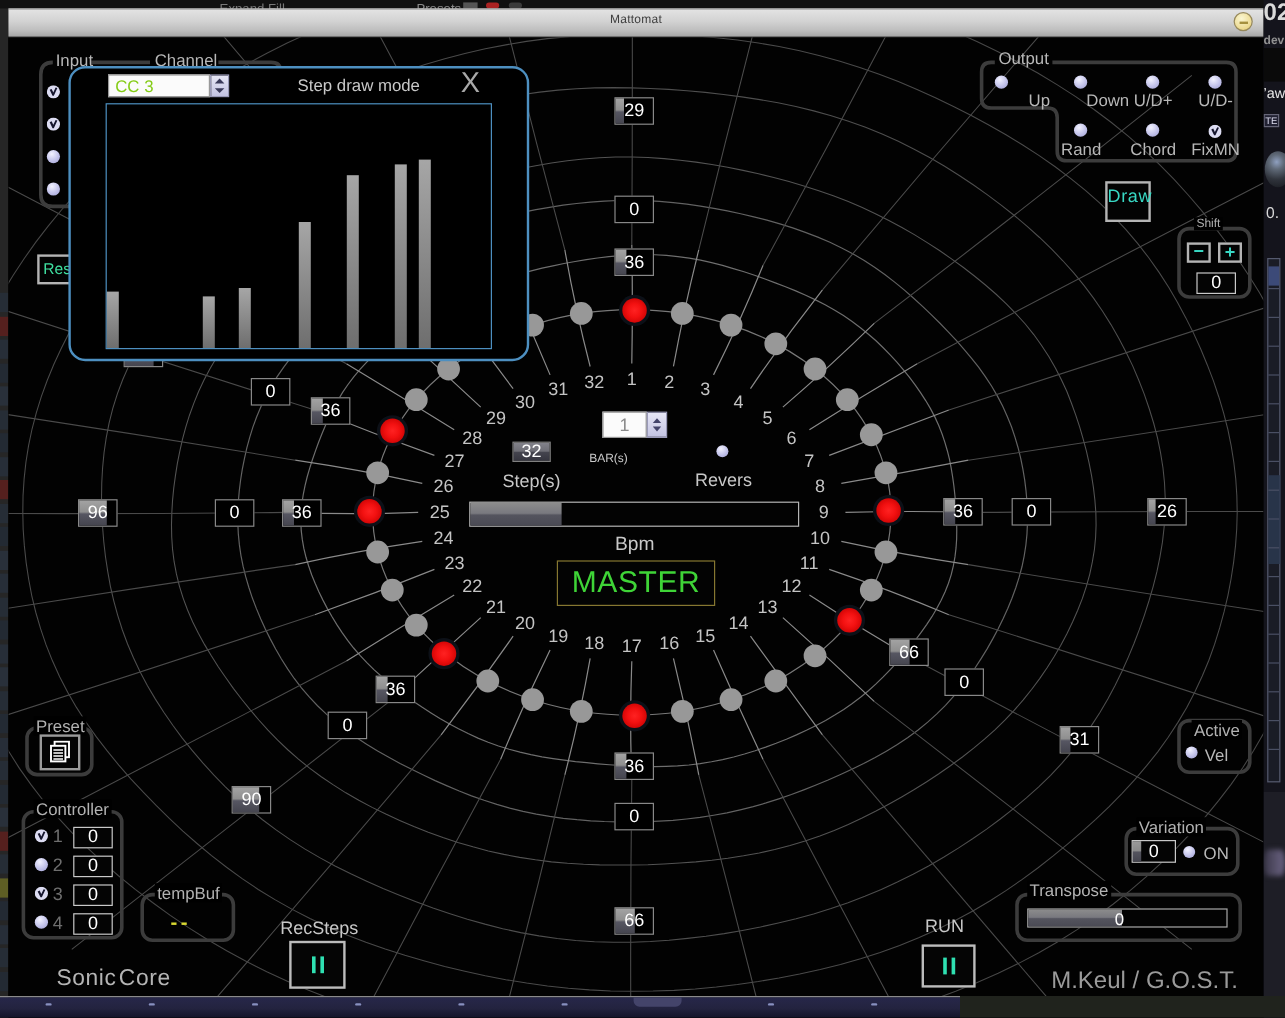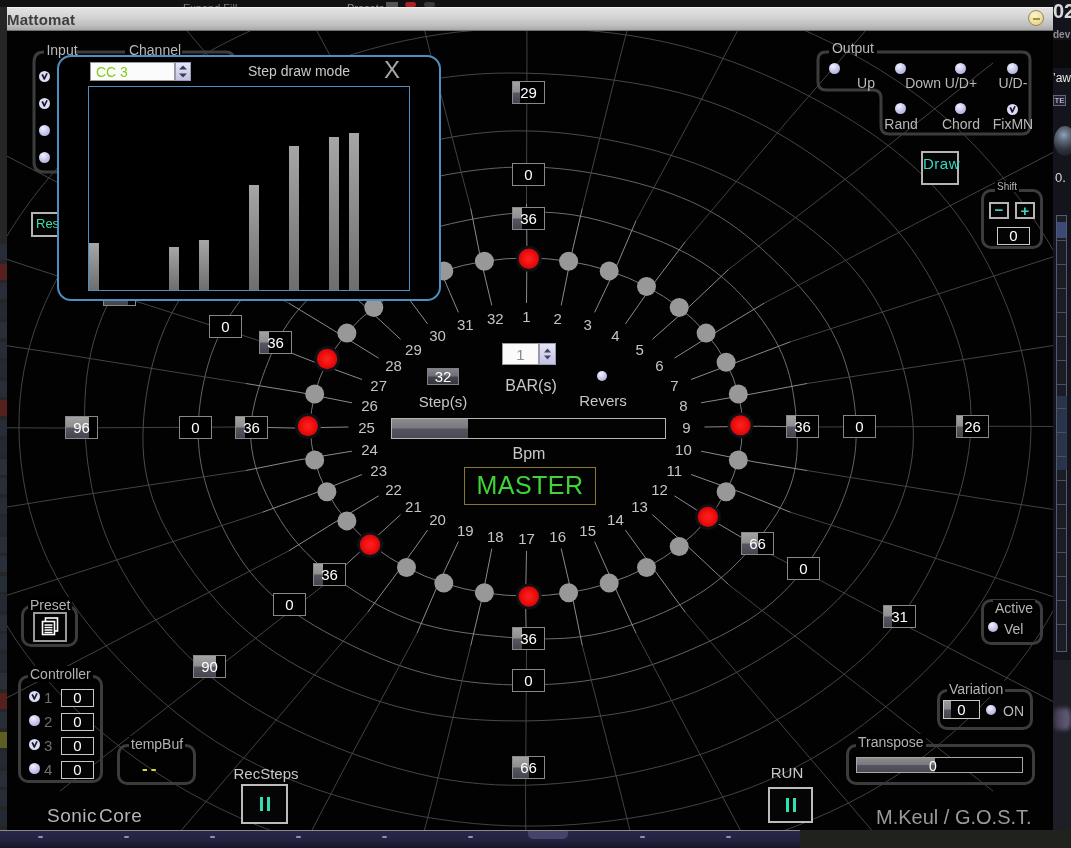--- a/index.html
+++ b/index.html
@@ -1,19 +1,19 @@
 <!DOCTYPE html>
 <html><head><meta charset="utf-8"><style>
 *{margin:0;padding:0;box-sizing:border-box}
 html,body{width:1071px;height:848px;background:#000;overflow:hidden;font-family:"Liberation Sans",sans-serif}
 .abs{position:absolute}
 #frame-top{position:absolute;left:0;top:0;width:1071px;height:7px;background:#111;overflow:hidden}
 #lcol{position:absolute;left:0;top:0;width:7px;height:848px;background:#262626;overflow:hidden}
 #titlebar{position:absolute;left:7px;top:7px;width:1046px;height:24px;background:linear-gradient(180deg,#e3e3e3 0%,#d2d2d2 45%,#bdbdbd 80%,#a8a8a8 100%);border-top:1px solid #f2f2f2;border-bottom:1px solid #707070}
-#titlebar .t{position:absolute;left:0;right:0;top:3px;font-size:15px;font-weight:bold;color:#3e3e3e;letter-spacing:0.2px}
+#titlebar .t{position:absolute;left:0;right:0;top:3px;text-align:center;font-size:10px;font-weight:normal;color:#3e3e3e;letter-spacing:0.2px}
 #minbtn{position:absolute;left:1021px;top:2px;width:16px;height:16px;border-radius:50%;background:radial-gradient(circle at 40% 32%,#faf6d2,#ecd98e 70%,#d8bc62);border:1px solid #96885a}
 #minbtn i{position:absolute;left:3.5px;top:6.5px;width:7px;height:2px;background:#a5903e}
 #rcol{position:absolute;left:1053px;top:0;width:18px;height:848px;background:#14141c;overflow:hidden}
 #bstrip{position:absolute;left:0;top:830px;width:800px;height:18px;background:linear-gradient(180deg,#27274a 0%,#23233f 55%,#15152a 100%);border-top:1px solid #8a8a8a;overflow:hidden}
 #bstrip2{position:absolute;left:800px;top:830px;width:271px;height:18px;background:#20231d}
 #app{position:absolute;left:7px;top:31px;width:1046px;height:799px;background:#020202;overflow:hidden}
 .rbox{position:absolute;width:33px;height:23px;border:1px solid #888;background:#000}
 .rbox .bf{position:absolute;left:0;top:0;bottom:0;background:linear-gradient(180deg,#a3a3a3,#8f8f8f 46%,#565662 54%,#45454f)}
 .rbox span{position:absolute;left:0;right:0;top:2px;text-align:center;font-size:15px;color:#fff}
 .rad{position:absolute;border-radius:50%;background:radial-gradient(circle at 38% 30%,#f2f2ff,#c2c2ea 55%,#9e9ed0)}
@@ -324,21 +324,21 @@
     </svg>
     <span class="rad" style="left:32px;top:94px;width:11px;height:11px"></span>
     <span class="rad" style="left:32px;top:121px;width:11px;height:11px"></span>
     <div class="abs" style="left:495px;top:312px;width:37px;height:22px;background:#fbfbfb;border:1px solid #999"></div>
     <div class="abs" style="left:532px;top:312px;width:17px;height:22px;background:linear-gradient(180deg,#e6e6f5,#c3c3e2);border:1px solid #9a9ab8"></div>
     <div class="abs" style="left:495px;top:315px;width:37px;text-align:center;font-size:15px;color:#8a8a8a">1</div>
     <svg class="abs" style="left:535px;top:316px" width="11" height="14" viewBox="0 0 11 14">
       <path d="M2 5.5 L5.5 1.5 L9 5.5 Z" fill="#44446a"></path>
       <path d="M2 8.5 L5.5 12.5 L9 8.5 Z" fill="#44446a"></path>
     </svg>
-    <div class="abs" style="left:484px;top:346px;width:80px;text-align:center;font-size:16px;color:#c8c8c8">BAR(s)</div>
+    <div class="abs" style="left:484px;top:346px;width:80px;font-size:10px;color:#c8c8c8">BAR(s)</div>
     <div class="abs" style="left:420px;top:337px;width:32px;height:17px;border:1px solid #808080;background:linear-gradient(180deg,#82828a,#6e6e76 46%,#44444e 54%,#35353f)"></div>
     <div class="abs" style="left:420px;top:337px;width:32px;text-align:center;font-size:15px;color:#fff">32</div>
     <div class="abs" style="left:396px;top:362px;width:80px;text-align:center;font-size:15px;color:#c8c8c8">Step(s)</div>
     <span class="rad" style="left:590px;top:340px;width:10px;height:10px"></span>
     <div class="abs" style="left:556px;top:361px;width:80px;text-align:center;font-size:15px;color:#c8c8c8">Revers</div>
     <div class="abs" style="left:384px;top:387px;width:275px;height:21px;border:1px solid #b5b5b5;background:#030303">
       <i class="abs" style="left:0;top:0;width:76px;height:19px;background:linear-gradient(180deg,#8c8c8c,#79797f 46%,#54545e 54%,#4a4a54)"></i>
     </div>
     <div class="abs" style="left:482px;top:414px;width:80px;text-align:center;font-size:16px;color:#c8c8c8">Bpm</div>
     <div class="abs" style="left:457px;top:436px;width:132px;height:38px;border:1px solid #867731;background:#030303">

